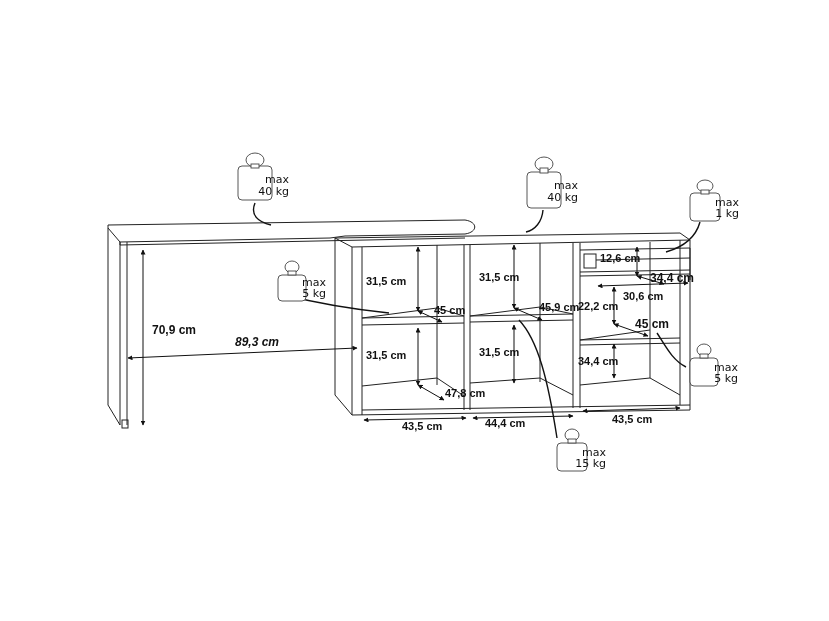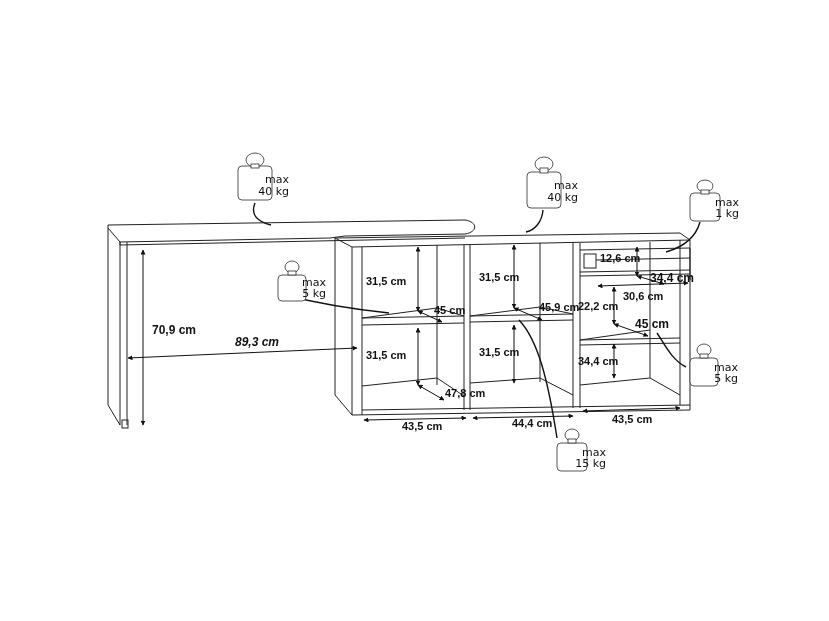--- a/index.html
+++ b/index.html
@@ -140,21 +140,21 @@
 <div class="dim" style="left:479px;top:272px;">31,5 cm</div>
 <div class="dim" style="left:539px;top:302px;">45,9 cm</div>
 <div class="dim" style="left:479px;top:347px;">31,5 cm</div>
 <div class="dim" style="left:600px;top:253px;">12,6 cm</div>
 <div class="dim big" style="left:650px;top:272px;">34,4 cm</div>
 <div class="dim" style="left:623px;top:291px;">30,6 cm</div>
 <div class="dim" style="left:578px;top:301px;">22,2 cm</div>
 <div class="dim big" style="left:635px;top:318px;">45 cm</div>
 <div class="dim" style="left:578px;top:356px;">34,4 cm</div>
 <div class="dim" style="left:402px;top:421px;">43,5 cm</div>
-<div class="dim" style="left:512px;top:418px;">44,4 cm</div>
+<div class="dim" style="left:485px;top:418px;">44,4 cm</div>
 <div class="dim" style="left:612px;top:414px;">43,5 cm</div>
 
 <div class="weight" style="left:233px;top:170px;">
   <div class="lbl" style="top:4px;">max</div>
   <div class="lbl" style="top:16px;">40 kg</div>
 </div>
 <div class="weight" style="left:522px;top:176px;">
   <div class="lbl" style="top:4px;">max</div>
   <div class="lbl" style="top:16px;">40 kg</div>
 </div>

